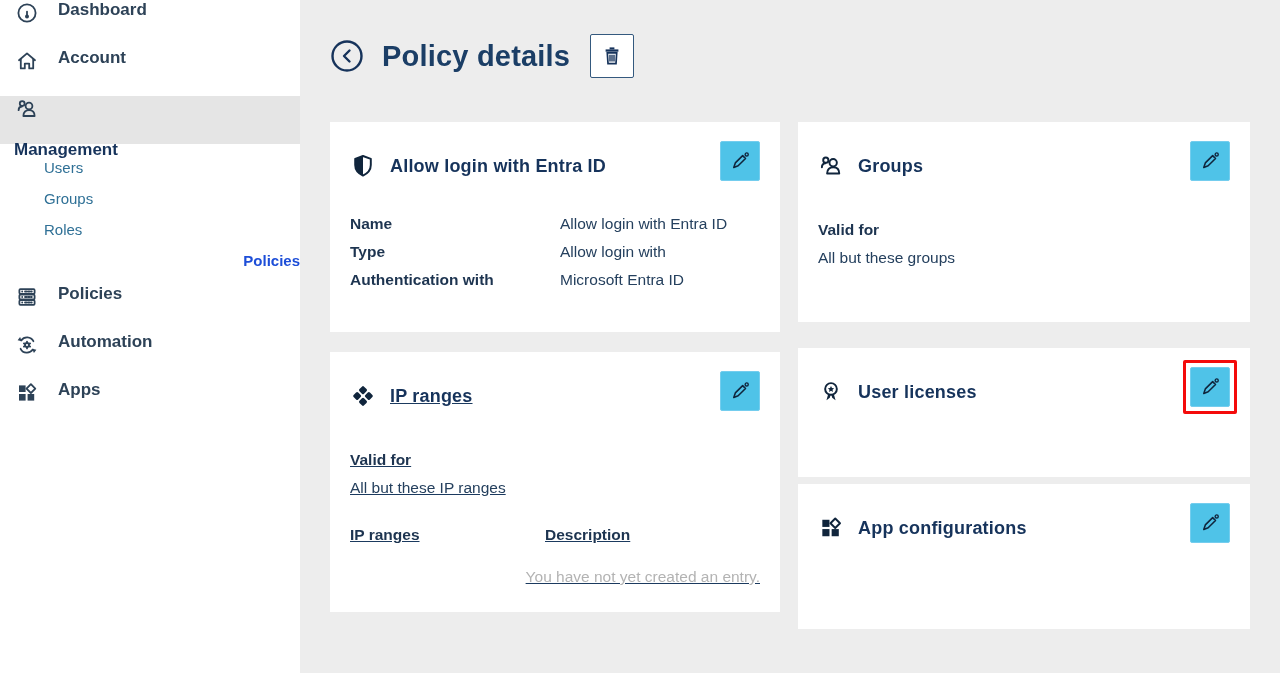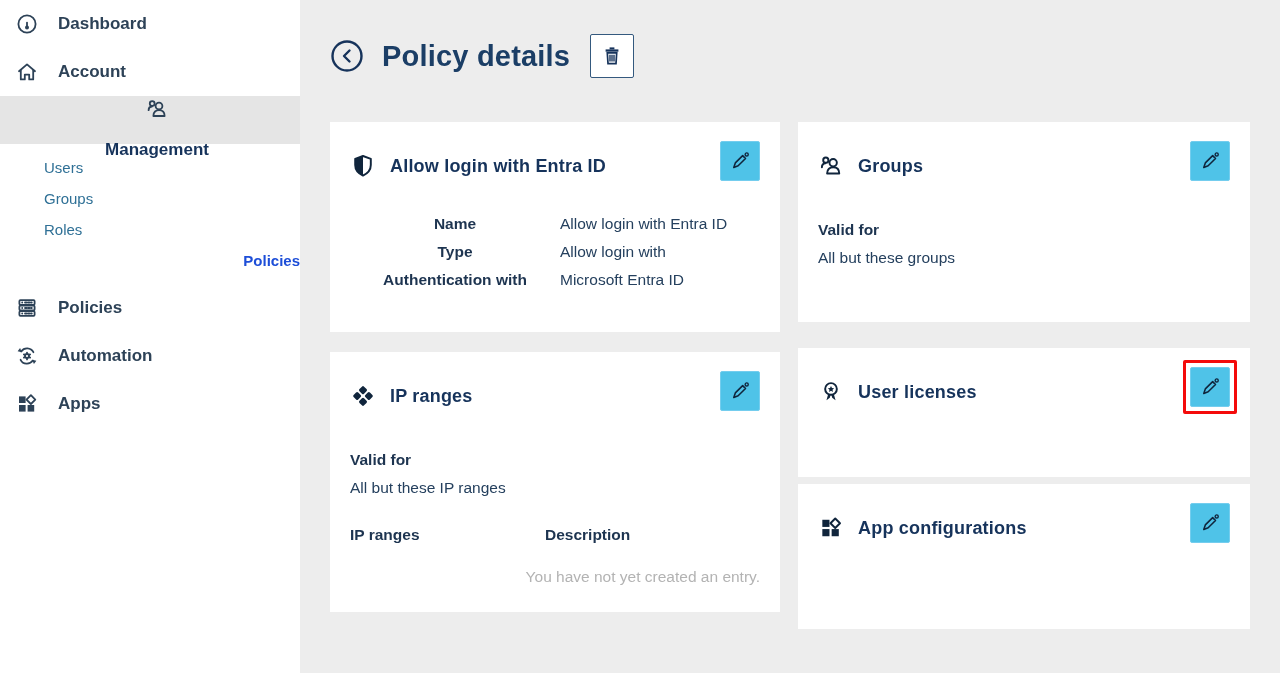--- a/index.html
+++ b/index.html
@@ -9,21 +9,21 @@
     background:#ededed;
     color:#1b3a5f;
     position:relative;
   }
   
   .sidebar {
     position:absolute; left:0; top:0; width:300px; height:673px;
     background:#ffffff; z-index:2;
   }
   .side-item {
-    display:flex; align-items:center; gap:18px;
+    display:flex; align-items:flex-start; gap:18px;
     height:48px; padding-left:14px;
     font-size:17px; font-weight:600; color:#2d4257;
     cursor:pointer;
   }
   .side-item.active {
     background:#e5e5e5; color:#16335b; font-weight:700;flex-direction:column;
   }
   .side-item .ic { width:26px; height:26px; flex:0 0 26px; display:flex; align-items:center; justify-content:center; }
   .side-item .ic svg { width:24px; height:24px; }
   .sub-list { padding:8px 0 8px 0; }
@@ -53,22 +53,22 @@
     cursor:pointer; display:flex; align-items:center; justify-content:center;
   }
   .trash-btn svg { width:24px; height:24px; }
   
   .cards { margin-top:44px; display:flex; gap:18px; }
   .col-left  { width:450px; display:flex; flex-direction:column; gap:20px; }
   .col-right { width:452px; display:flex; flex-direction:column; }
   .card {
     background:#ffffff; position:relative; padding:0 20px;
   }
-  .card-a { height:210px;text-align:center; }
-  .card-b { height:260px; }
+  .card-a { height:210px; }
+  .card-b { height:260px;text-decoration:underline; }
   .card-c { height:200px; }
   .card-d { height:129px; margin-top:26px; }
   .card-e { height:145px; margin-top:7px; }
   .card-title-row {
     display:flex; align-items:center; gap:14px; padding-top:26px; height:62px;
   }
   .card-title-row .cic { width:26px; height:26px; display:flex; align-items:center; justify-content:center; }
   .card-title-row .cic svg { width:26px; height:26px; }
   .card-title { font-size:18px; font-weight:700; color:#16335b; letter-spacing:0.2px; }
   .edit-btn {

